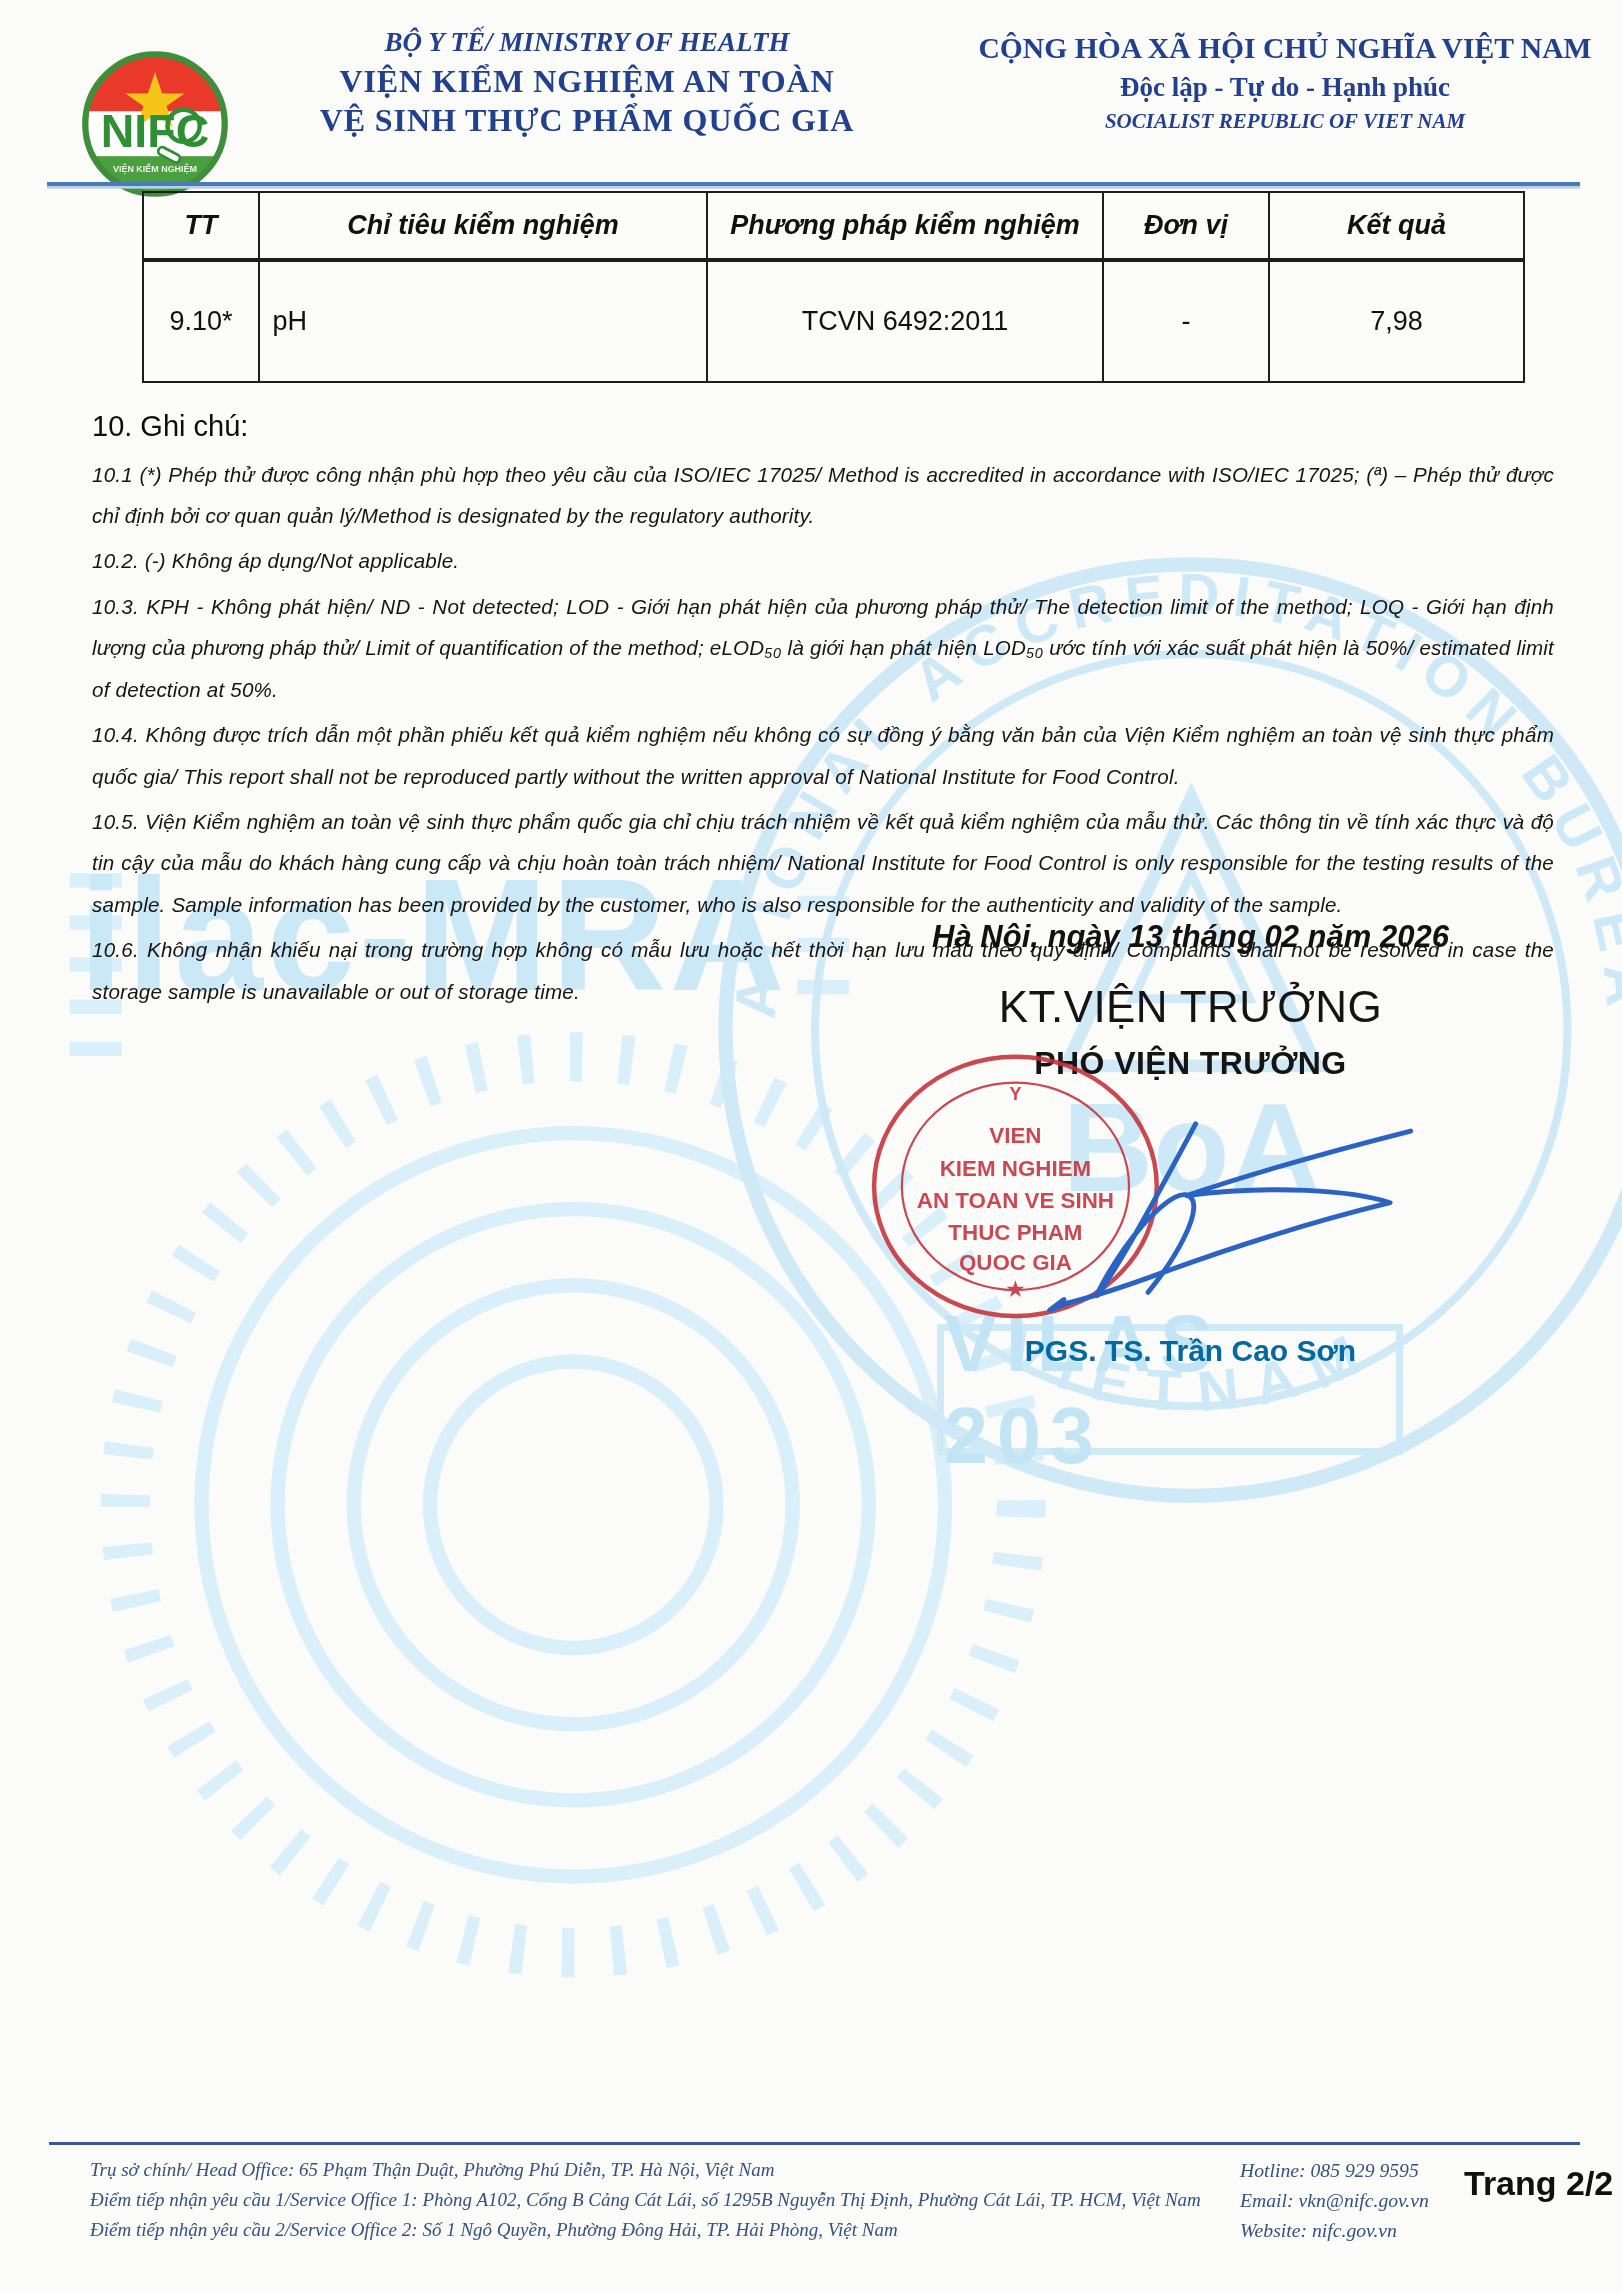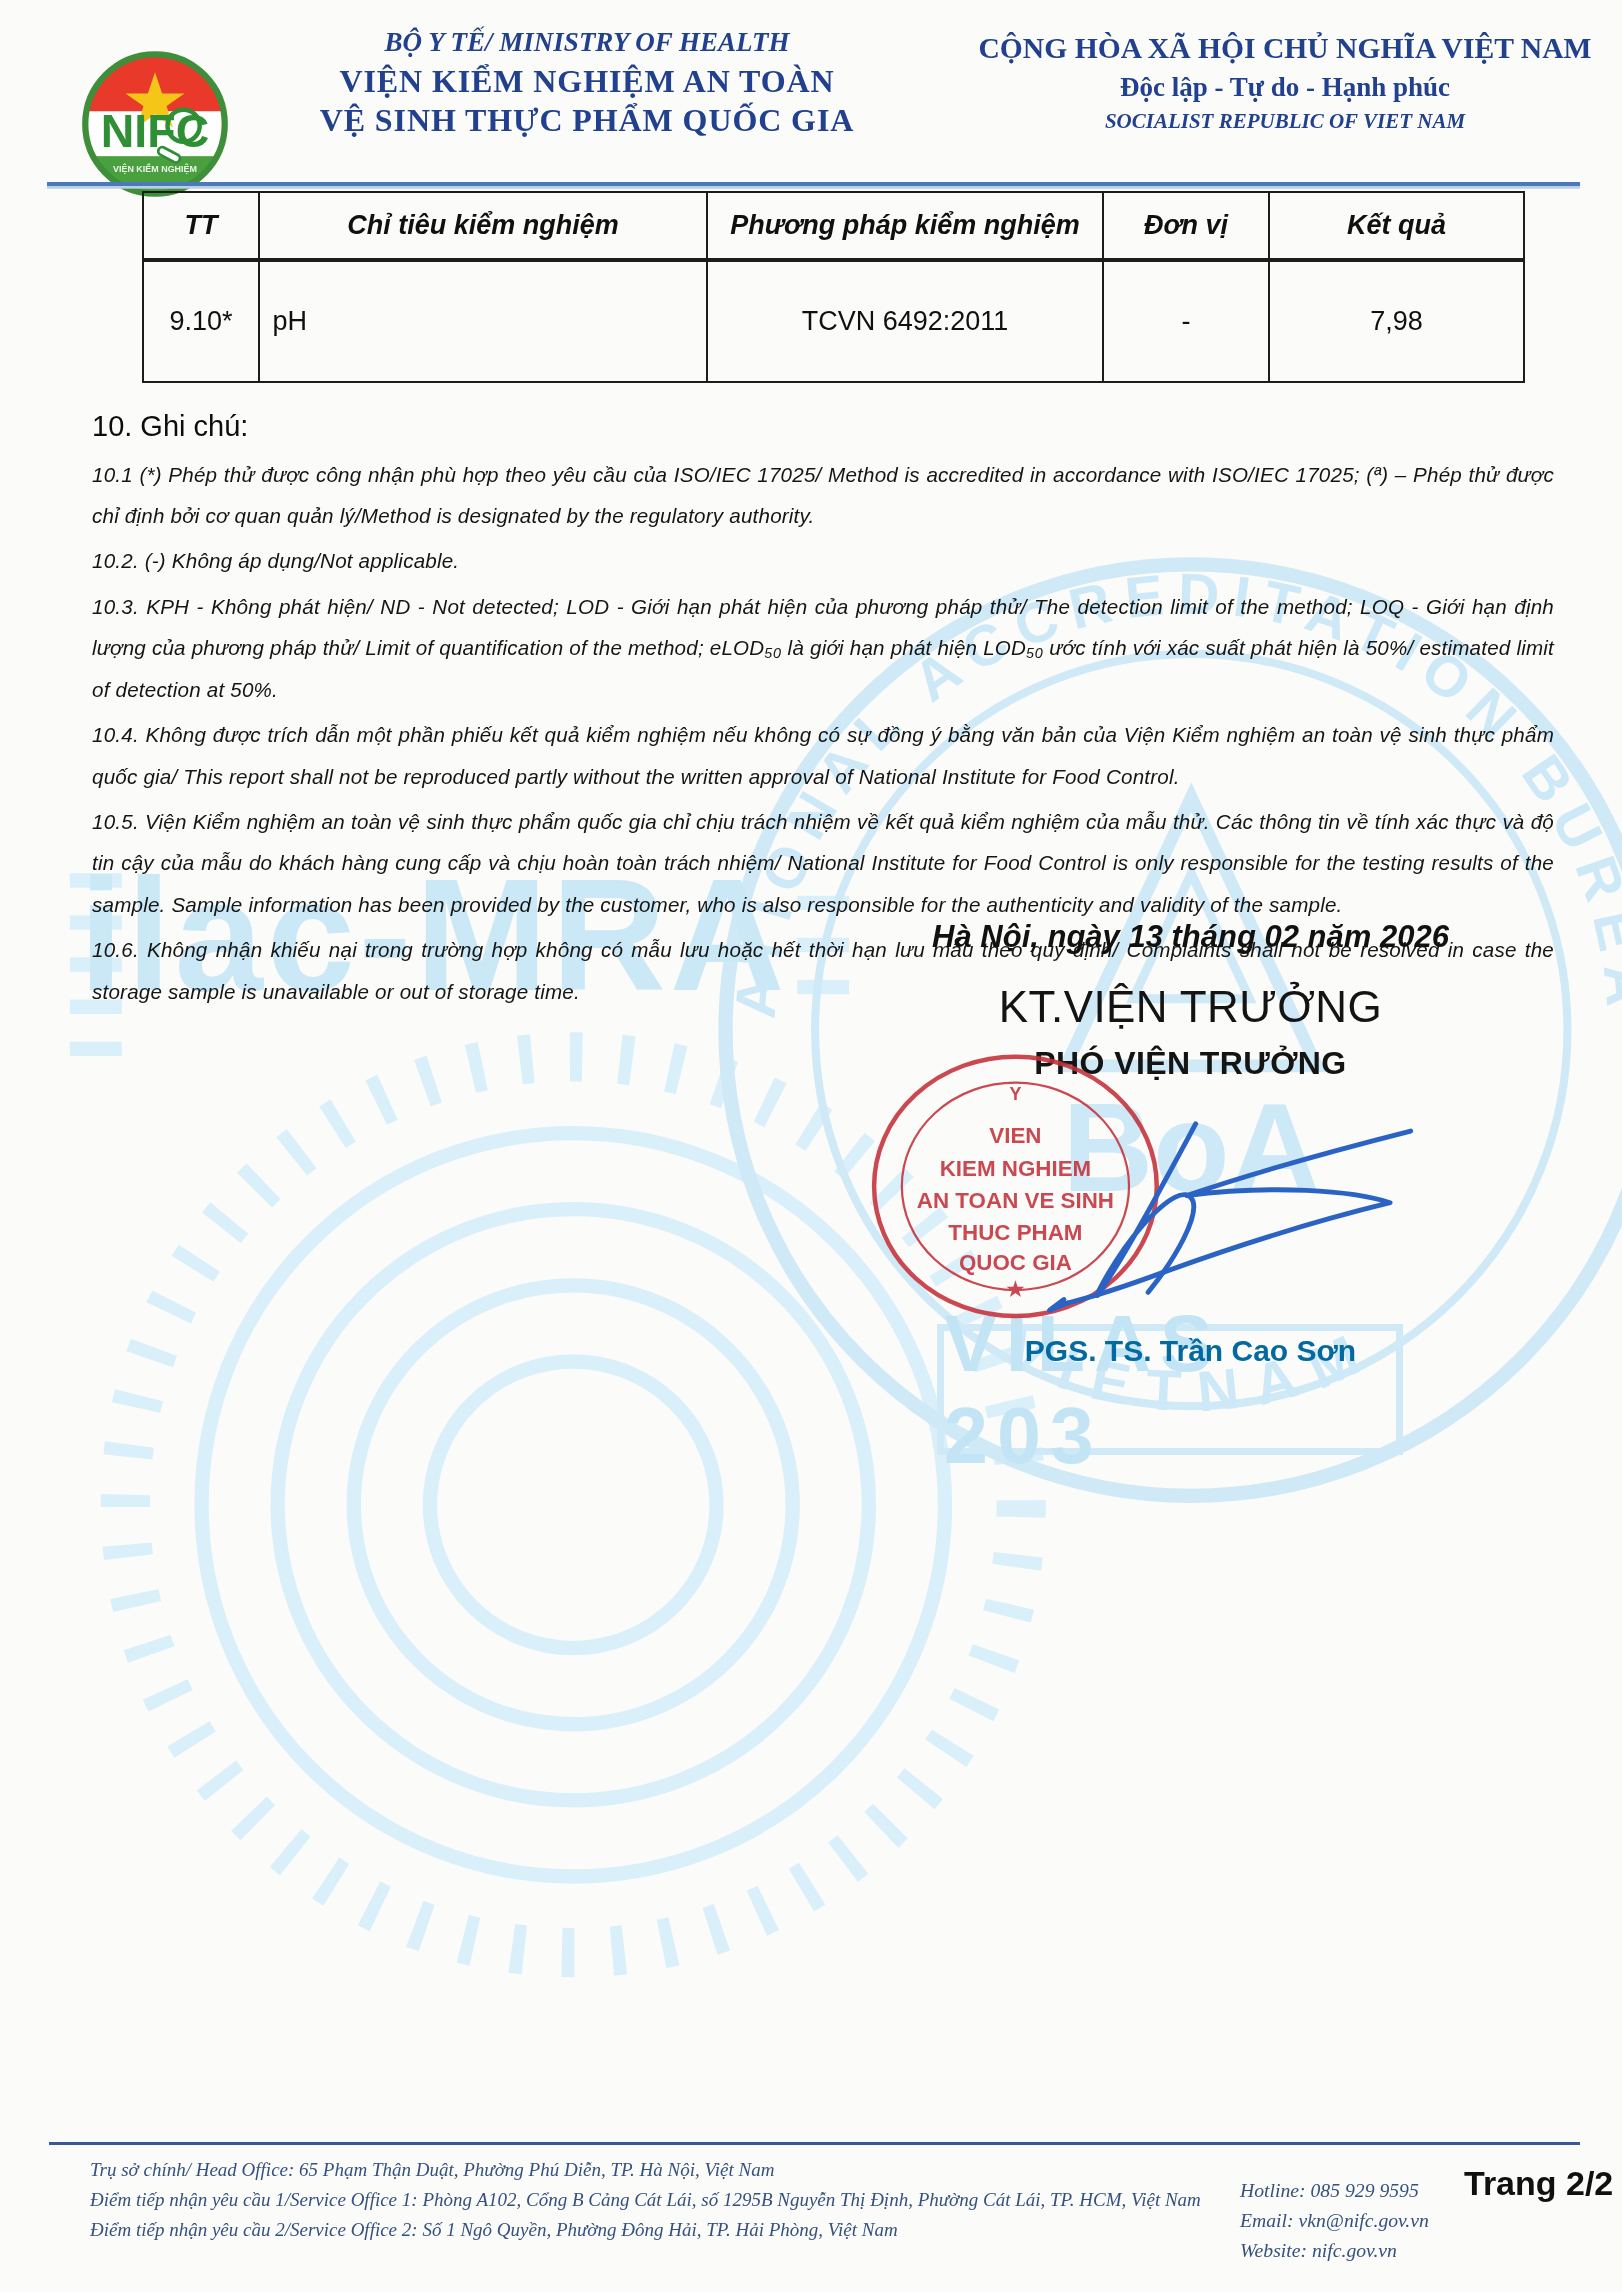--- a/index.html
+++ b/index.html
@@ -95,21 +95,21 @@
   
   .foot-rule{ position:absolute; left:49px; top:2142px; width:1531px; height:3.1px; background:#39589c; }
   .foot-left{
     position:absolute; left:90px; top:2155px; width:1137px;
     font-family:var(--serif); font-style:italic; font-size:19px;
     line-height:30px; color:var(--foot);
   }
   .foot-right{
     position:absolute; left:1240px; top:2155px; width:322px;
     font-family:var(--serif); font-style:italic; font-size:19.7px;
-    line-height:30px; color:var(--foot);margin-top:20px;
+    line-height:30px; color:var(--foot);
   }
   .page-num{
     position:absolute; left:1464px; top:2164px;
     font-weight:bold; font-size:34px; color:#101010;
   }
 </style>
 </head>
 <body>
 
 <div class="page">

